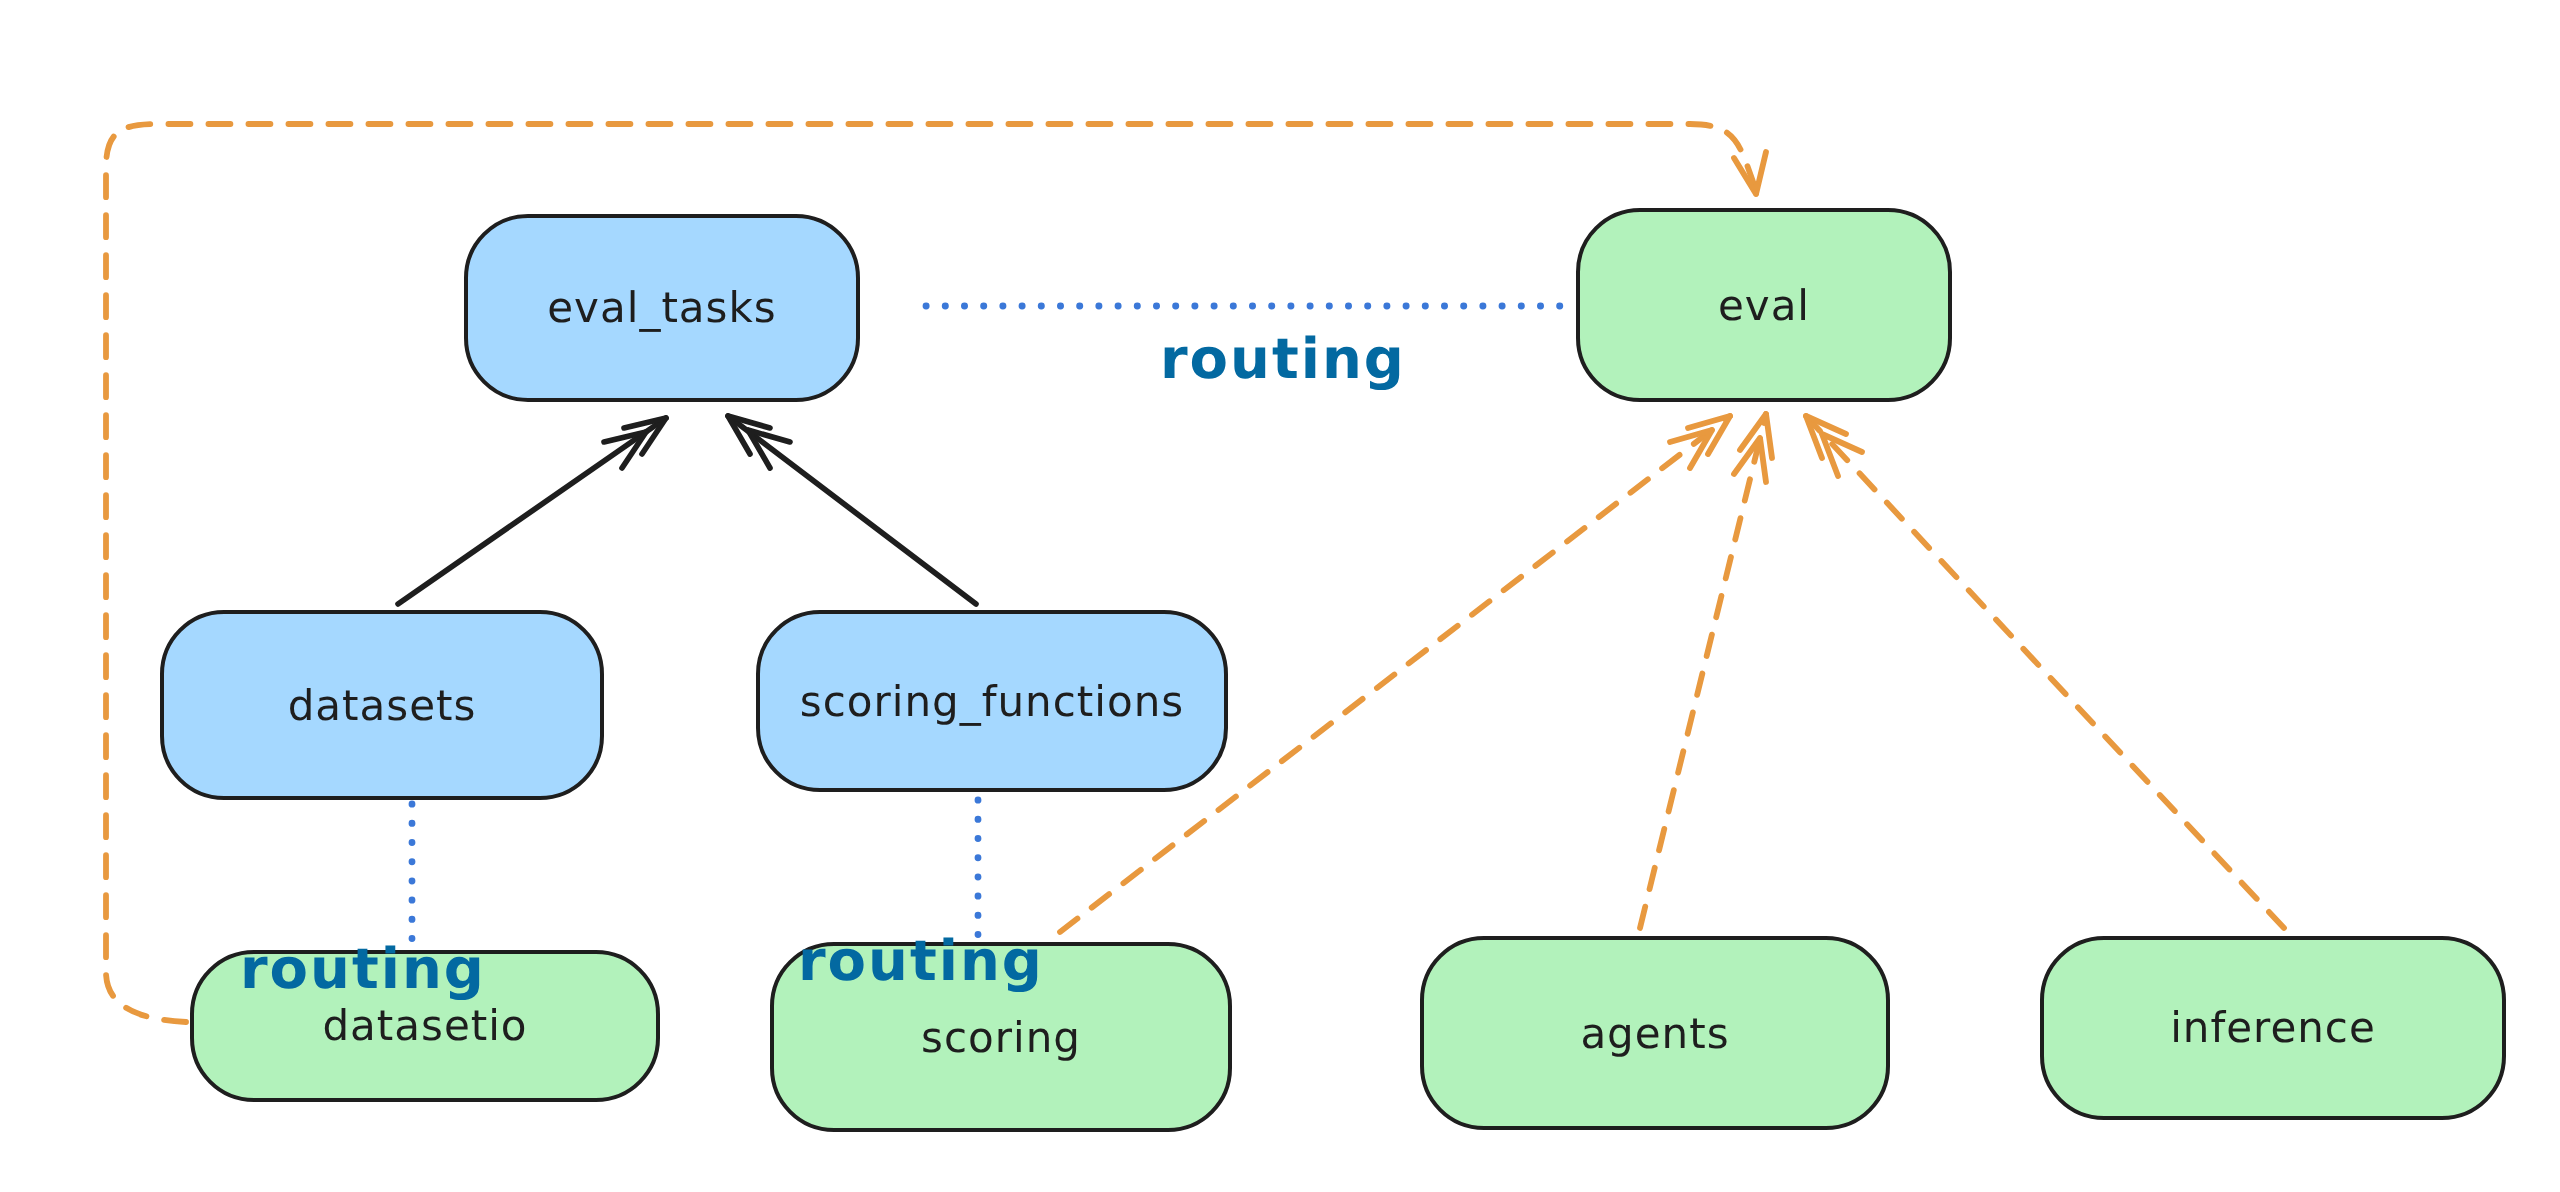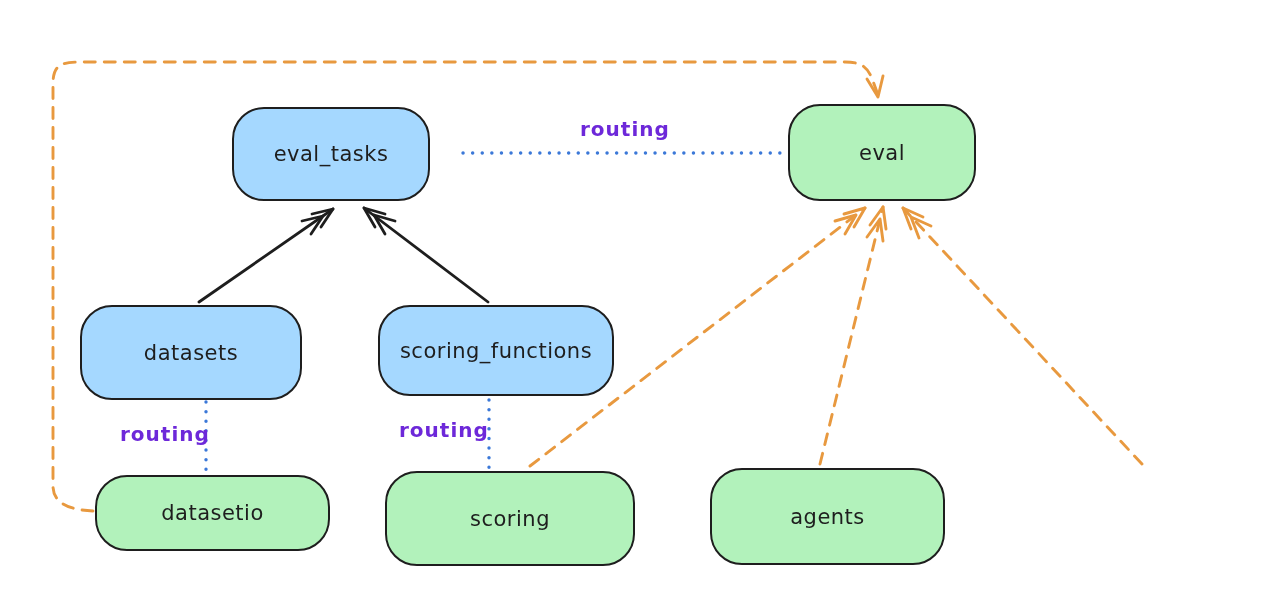--- a/index.html
+++ b/index.html
@@ -14,24 +14,25 @@
     border-radius:32px;
     display:flex;align-items:center;justify-content:center;
     font-size:21px;color:#1e1e1e;
     letter-spacing:0.5px;
   }
   .node.api{background:#a5d8ff;}
   .node.provider{background:#b2f2bb;}
 
   .edge-label{
     position:absolute;
-    color:#6d28d9;
+    color:#0369a1;
     font-weight:700;
-    font-size:20px;
+    font-size:28px;
     letter-spacing:1px;
+    margin-top:46px;
   }
 </style>
 </head>
 <body>
 
 <div class="canvas">
 
   <svg class="edges" viewBox="0 0 1280 596" fill="none" xmlns="http://www.w3.org/2000/svg">
 
     <g stroke="#1e1e1e" stroke-width="2.8" stroke-linecap="round">
@@ -90,28 +91,31 @@
   </div>
 
   <div class="node api" style="left:378px;top:305px;width:236px;height:91px">
     <span class="node-label">scoring_functions</span>
   </div>
 
   <div class="node provider" style="left:95px;top:475px;width:235px;height:76px">
     <span class="node-label">datasetio</span>
   </div>
 
-  <div class="node provider" style="left:385px;top:471px;width:250px;height:95px">
+  <div class="node provider" style="left:385px;top:471px;width:231px;height:95px">
     <span class="node-label">scoring</span>
   </div>
 
   <div class="node provider" style="left:710px;top:468px;width:235px;height:97px">
     <span class="node-label">agents</span>
   </div>
 
+  <div class="node provider" style="left:1020px;top:468px;width:233px;height:92px">
+    <span class="node-label">inference</span>
+  </div>
 
   <div class="edge-label" style="left:580px;top:117px">routing</div>
 
   <div class="edge-label" style="left:120px;top:422px">routing</div>
 
   <div class="edge-label" style="left:399px;top:418px">routing</div>
 
 </div>
 
 </body></html>

